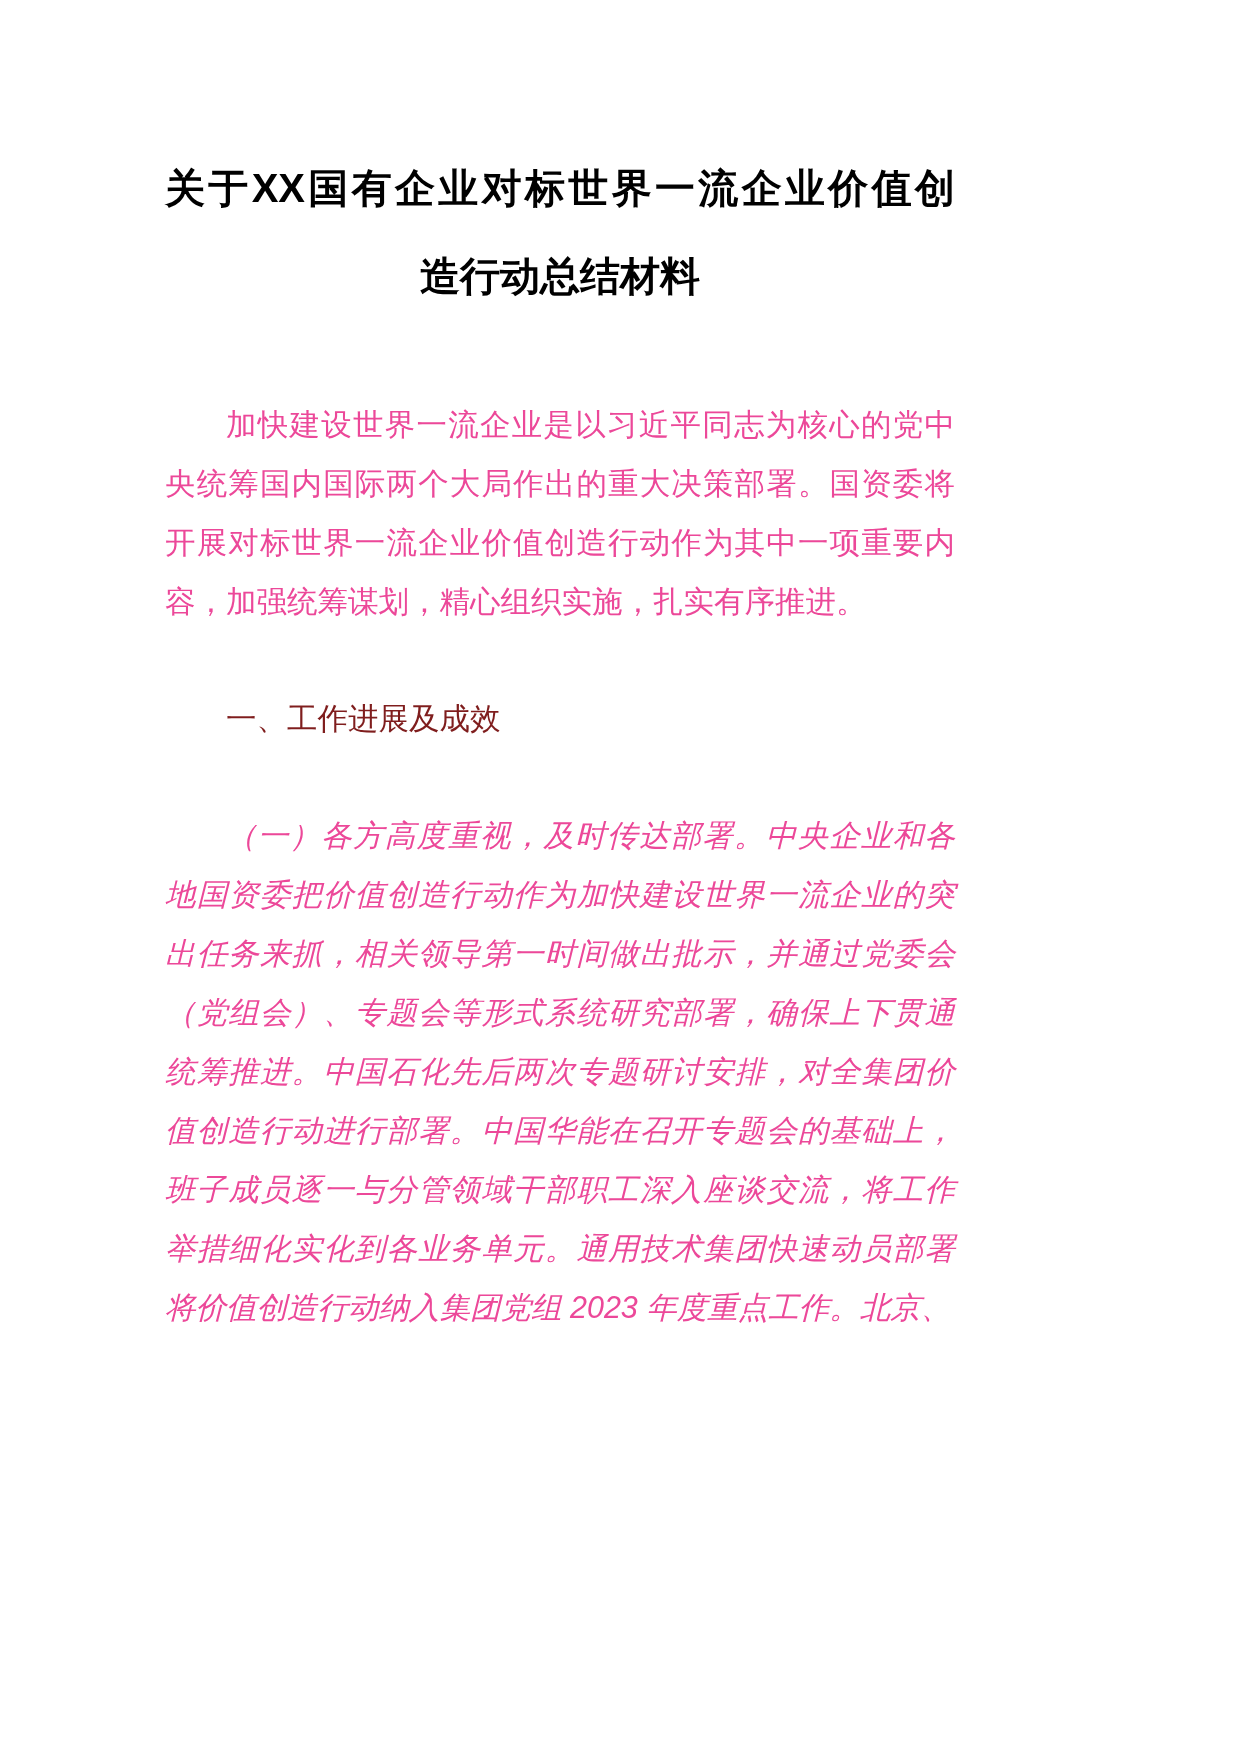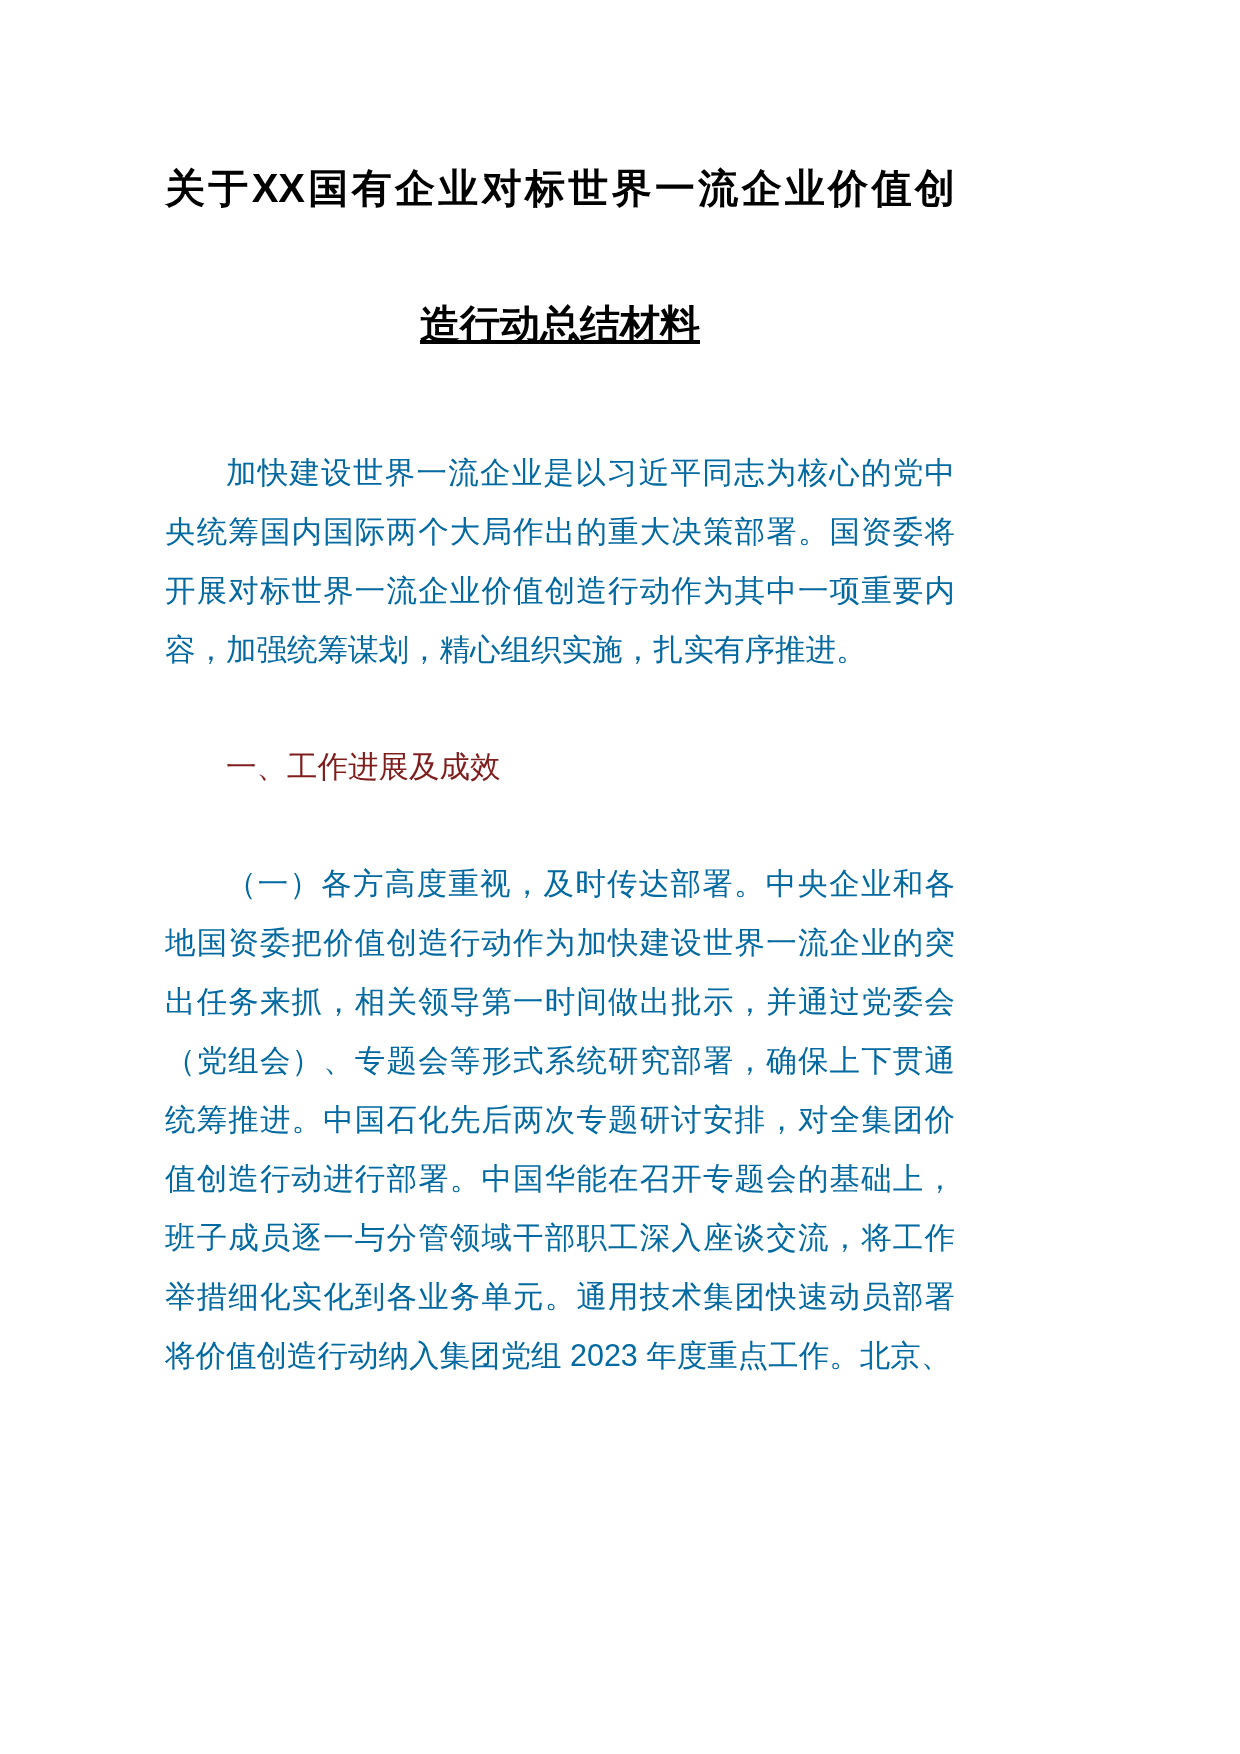--- a/index.html
+++ b/index.html
@@ -42,50 +42,50 @@
     color: #000000;
   }
   .title-line {
     display: block;
     text-align: justify;
     text-align-last: justify;
   }
   .title-line.second {
     text-align: left;
     text-align-last: center;
-    margin-top: 96px;
-    text-decoration: underline;
+    margin-top: 48px;
   }
 
   
   .para {
     font-size: 30.5px;
     line-height: 59px;
     text-align: justify;
     text-justify: inter-ideograph;
     text-align-last: left;
     text-indent: 2em;
     margin: 0;
-    color: #0369a1;
+    color: #ec4899;
     word-break: break-all;
   }
   .para.intro {
     margin-top: 99px;
   }
   .heading {
     font-size: 30.5px;
     line-height: 59px;
     text-indent: 2em;
     margin: 0;
     margin-top: 58px;
     color: #7f1d1d;
     text-align: left;
   }
   .para.section-body {
     margin-top: 58px;
+    font-style: italic;
   }
 </style>
 </head>
 <body>
 
 <div class="page">
   <div class="content">
 
     <div class="doc-title">
       <span class="title-line first">关于XX国有企业对标世界一流企业价值创</span>

